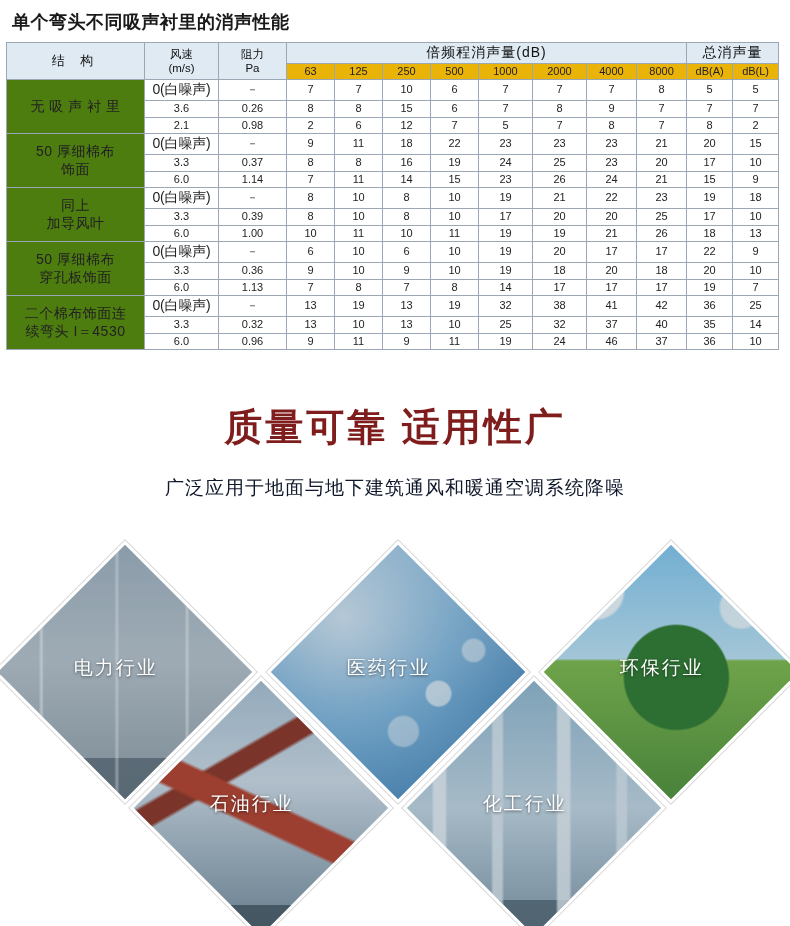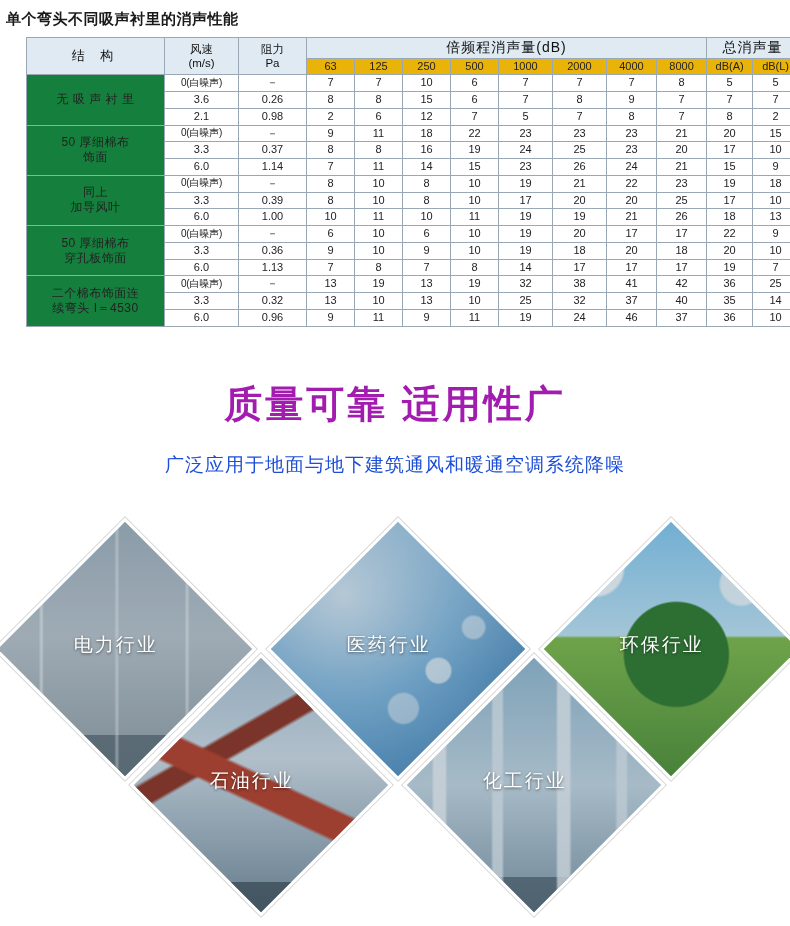--- a/index.html
+++ b/index.html
@@ -11,30 +11,30 @@
     width: 790px;
     height: 926px;
     font-family: "Liberation Sans", sans-serif;
     color: #222;
     position: relative;
     overflow: hidden;
   }
 
   
   .doc-title {
-    font-size: 15px;
+    font-size: 18px;
     font-weight: bold;
     color: #1a1a1a;
-    padding: 10px 0 8px 6px;
+    padding: 10px 0 8px 12px;
     letter-spacing: 0.5px;
   }
 
   
   .table-wrap {
-    padding: 0 26px;
+    padding: 0 6px;
   }
   table.perf {
     border-collapse: collapse;
     width: 762px;
     table-layout: fixed;
     font-size: 11px;
   }
   table.perf td, table.perf th {
     border: 1px solid #9aa7b5;
     text-align: center;
@@ -59,51 +59,51 @@
   }
   .grp-title {
     font-size: 14px;
     letter-spacing: 1px;
   }
   .sub-hdr {
     background: #eab308;
     font-size: 11px;
   }
   .rowlabel {
-    background: #15803d;
-    font-size: 12px;
+    background: #4d7c0f;
+    font-size: 14px;
     line-height: 1.35;
     letter-spacing: 0.5px;
   }
   td.vel, td.res {
     font-size: 11px;
     white-space: nowrap;
   }
   td.noise-label {
-    font-size: 10px;
+    font-size: 14px;
     letter-spacing: -0.2px;
   }
   td.num {
     font-size: 11px;
   }
 
   
   .slogan {
     text-align: center;
     margin-top: 52px;
   }
   .slogan-main {
     font-size: 38px;
     font-weight: bold;
-    color: #a21caf;
+    color: #7f1d1d;
     letter-spacing: 3px;
   }
   .slogan-sub {
     font-size: 19px;
-    color: #1d4ed8;
+    color: #0f172a;
     margin-top: 22px;
     letter-spacing: 1px;
   }
 
   
   .gallery {
     position: relative;
     width: 790px;
     height: 420px;
     margin-top: 28px;

